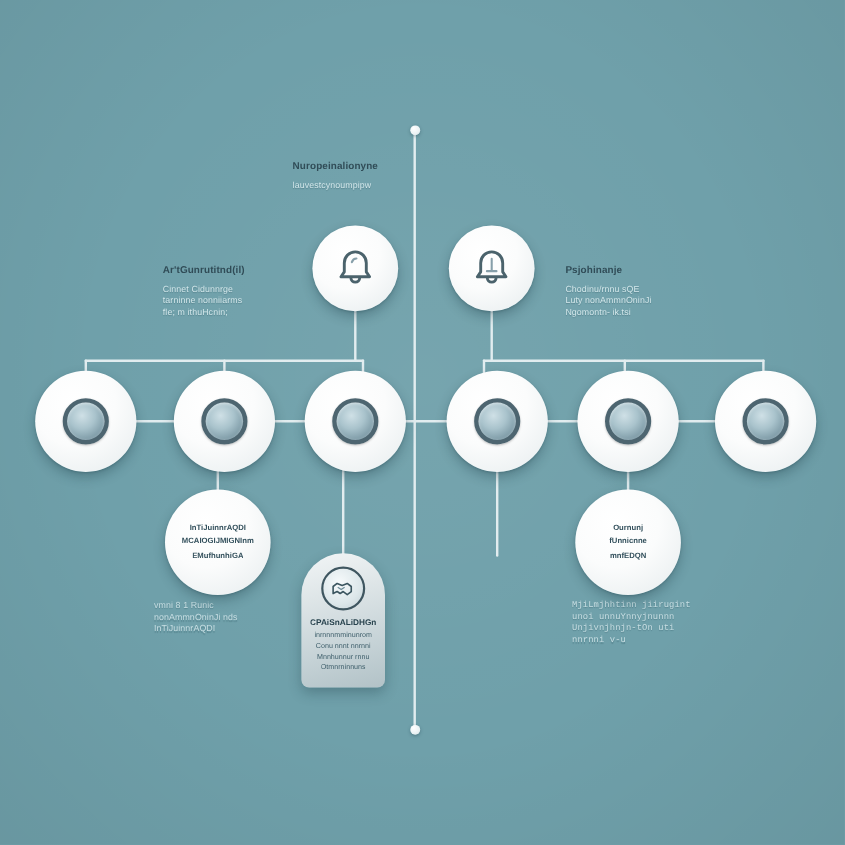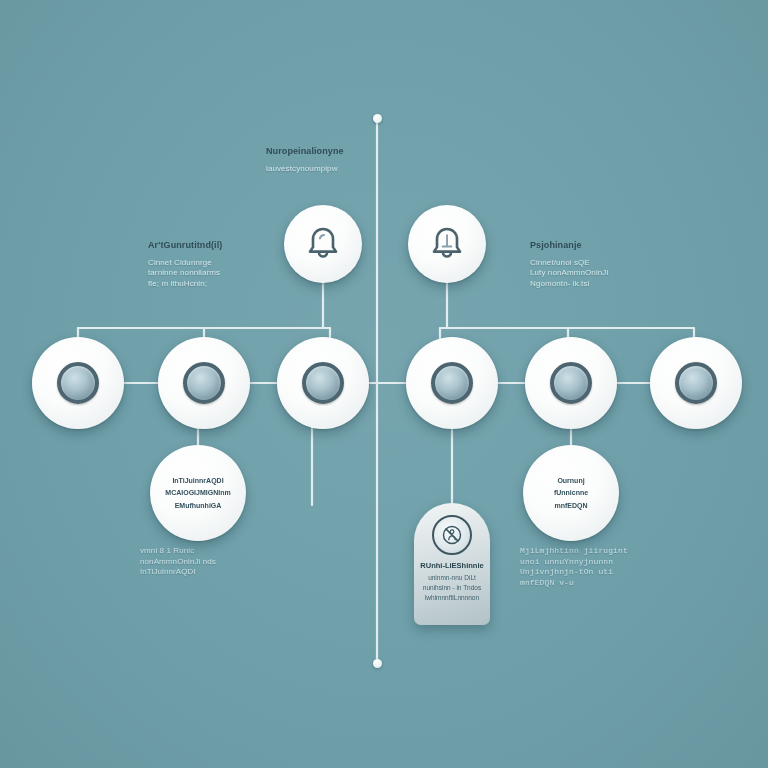--- a/index.html
+++ b/index.html
@@ -254,61 +254,60 @@
     <span class="b-line">MCAIOGIJMIGNInm</span>
     <span class="b-line">EMufhunhiGA</span>
   </div>
 
   <div class="node bubble-node" style="left:523px; top:445px;">
     <span class="b-line">Ournunj</span>
     <span class="b-line">fUnnicnne</span>
     <span class="b-line">mnfEDQN</span>
   </div>
 
-
-  <div class="arch-card" style="left:414px; top:503px;">
+  <div class="arch-card" style="left:274px; top:503px;">
     <span class="card-icon">
       <svg viewBox="0 0 24 24">
-        <circle cx="12" cy="12" r="9.3" fill="none" stroke="#3c5660" stroke-width="1.6"></circle>
-        <circle cx="12" cy="8.4" r="2" fill="none" stroke="#3c5660" stroke-width="1.4"></circle>
-        <path d="M8.4 17c0.6-2.6 1.9-4 3.6-4s3 1.4 3.6 4" fill="none" stroke="#3c5660" stroke-width="1.4" stroke-linecap="round"></path>
-        <line x1="5.6" y1="5.6" x2="18.4" y2="18.4" stroke="#3c5660" stroke-width="1.6" stroke-linecap="round"></line>
+        <path d="M2 10l4-3 5 2 5-2 4 3v5l-4 3-4-3-3 2-3-2-4 2z" fill="none" stroke="#3c5660" stroke-width="1.6" stroke-linejoin="round"></path>
+        <path d="M7 11l3 2 3-2" fill="none" stroke="#6f8d99" stroke-width="1.3" stroke-linecap="round"></path>
       </svg>
     </span>
-    <span class="c-head">RUnhi-LiEShinnie</span>
-    <span class="c-line">uninmn-nnu DiLt</span>
-    <span class="c-line">nunihsinn - in Tndos</span>
-    <span class="c-line">lwhimnnftlLnnnnon</span>
-  </div>
+    <span class="c-head">CPAiSnALiDHGn</span>
+    <span class="c-line">inrnnnmminunrom</span>
+    <span class="c-line">Conu nnnt nnrnni</span>
+    <span class="c-line">Mnnhunnur rnnu</span>
+    <span class="c-line">Otmnrninnuns</span>
+  </div>
+
 
   <div class="ptext" style="left:148px; top:240px; width:118px;">
     <span class="t-head">Ar'tGunrutitnd(il)</span>
     <span class="t-line">Cinnet Cidunnrge</span>
     <span class="t-line">tarninne nonniiarms</span>
     <span class="t-line">fle; m ithuHcnin;</span>
   </div>
 
   <div class="ptext" style="left:266px; top:146px; width:112px;">
     <span class="t-head">Nuropeinalionyne</span>
     <span class="t-line">lauvestcynoumpipw</span>
   </div>
 
-  <div class="ptext" style="left:530px; top:240px; width:122px;">
+  <div class="ptext" style="left:514px; top:240px; width:122px;">
     <span class="t-head">Psjohinanje</span>
-    <span class="t-line">Cinnet/unoi sQE</span>
+    <span class="t-line">Chodinu/rnnu sQE</span>
     <span class="t-line">Luty nonAmmnOninJi</span>
     <span class="t-line">Ngomontn- ik.tsi</span>
   </div>
 
   <div class="ptext dark" style="left:140px; top:546px; width:122px;">
     <span class="t-line">vmni     8 1 Runic</span>
     <span class="t-line">nonAmmnOninJi nds</span>
     <span class="t-line">InTiJuinnrAQDI</span>
   </div>
 
   <div class="ptext dark" style="left:520px; top:546px; width:128px;font-family:Liberation Mono, monospace;">
     <span class="t-line">MjiLmjhhtinn jiirugint</span>
     <span class="t-line">unoi unnuYnnyjnunnn</span>
     <span class="t-line">Unjivnjhnjn-tOn uti</span>
-    <span class="t-line">mnfEDQN v-u</span>
+    <span class="t-line">nnrnni v-u</span>
   </div>
 
 </div>
 
 </body></html>

